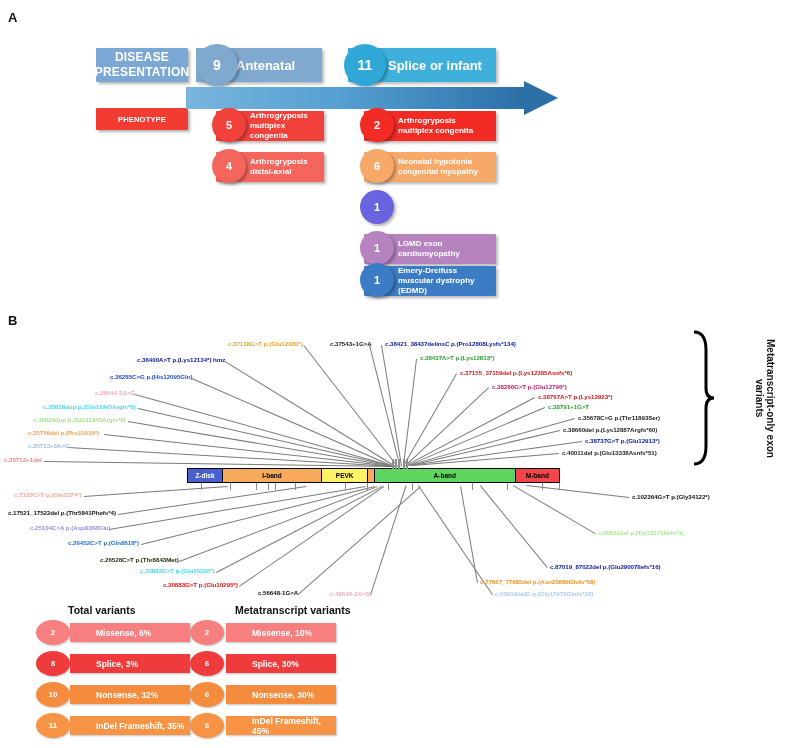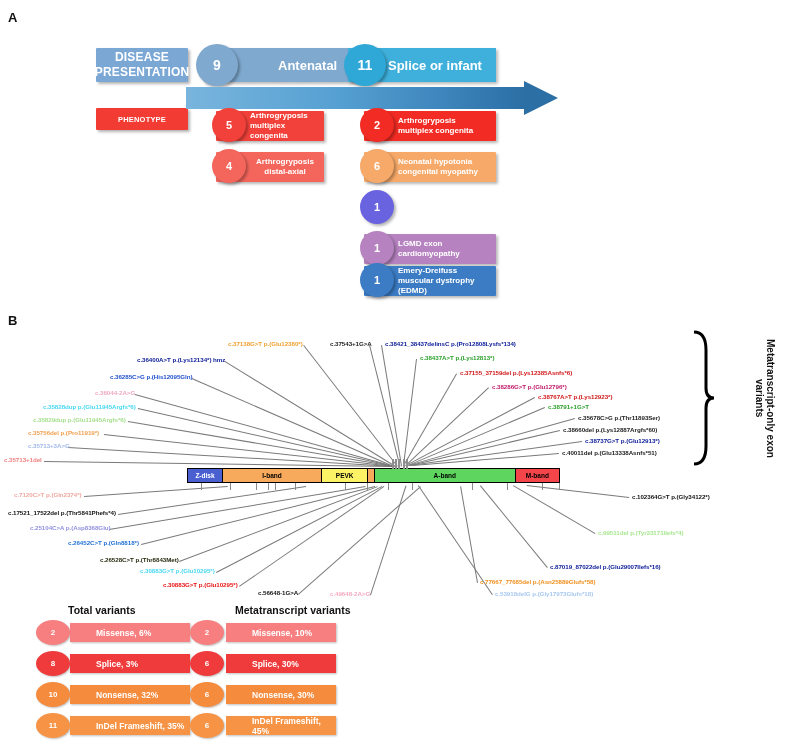--- a/index.html
+++ b/index.html
@@ -71,21 +71,21 @@
   <div class="panel-letter" style="left:8px;top:10px;">A</div>
 
   <div class="rowlabel rl-disease" style="left:96px;top:48px;width:92px;height:34px;">
     <span>DISEASE PRESENTATION</span>
   </div>
 
   <div class="rowlabel rl-pheno" style="left:96px;top:108px;width:92px;height:22px;">
     <span>PHENOTYPE</span>
   </div>
 
-  <div class="presbox" style="left:204px;top:48px;width:126px;height:34px;background:#7fa9cf;padding-left:34px;">
+  <div class="presbox" style="left:196px;top:48px;width:126px;height:34px;background:#7fa9cf;">
     <span class="txt">Antenatal</span>
   </div>
   <div class="bubble" style="left:196px;top:44px;width:42px;height:42px;background:#7fa9cf;font-size:14px;">
     <span>9</span>
   </div>
 
   <div class="presbox" style="left:348px;top:48px;width:148px;height:34px;background:#3fb0dc;">
     <span class="txt">Splice or infant</span>
   </div>
   <div class="bubble" style="left:344px;top:44px;width:42px;height:42px;background:#2fa8d8;font-size:14px;">
@@ -97,21 +97,21 @@
     <div class="arrow-head" style="left:338px;top:-6px;border-top:17px solid transparent;border-bottom:17px solid transparent;border-left:34px solid #2b6fa5;"></div>
   </div>
 
   <div class="phbox" style="left:216px;top:111px;width:108px;height:30px;background:#f2413a;">
     <span class="txt">Arthrogryposis multiplex congenita</span>
   </div>
   <div class="bubble" style="left:212px;top:108px;width:34px;height:34px;background:#f2413a;font-size:11px;">
     <span>5</span>
   </div>
 
-  <div class="phbox" style="left:216px;top:152px;width:108px;height:30px;background:#f4665c;text-align:center;">
+  <div class="phbox" style="left:216px;top:152px;width:108px;height:30px;background:#f4665c;">
     <span class="txt">Arthrogryposis distal-axial</span>
   </div>
   <div class="bubble" style="left:212px;top:149px;width:34px;height:34px;background:#f4665c;font-size:11px;">
     <span>4</span>
   </div>
 
   <div class="phbox" style="left:364px;top:111px;width:132px;height:30px;background:#f22c24;">
     <span class="txt">Arthrogryposis multiplex congenita</span>
   </div>
   <div class="bubble" style="left:360px;top:108px;width:34px;height:34px;background:#f22c24;font-size:11px;">

